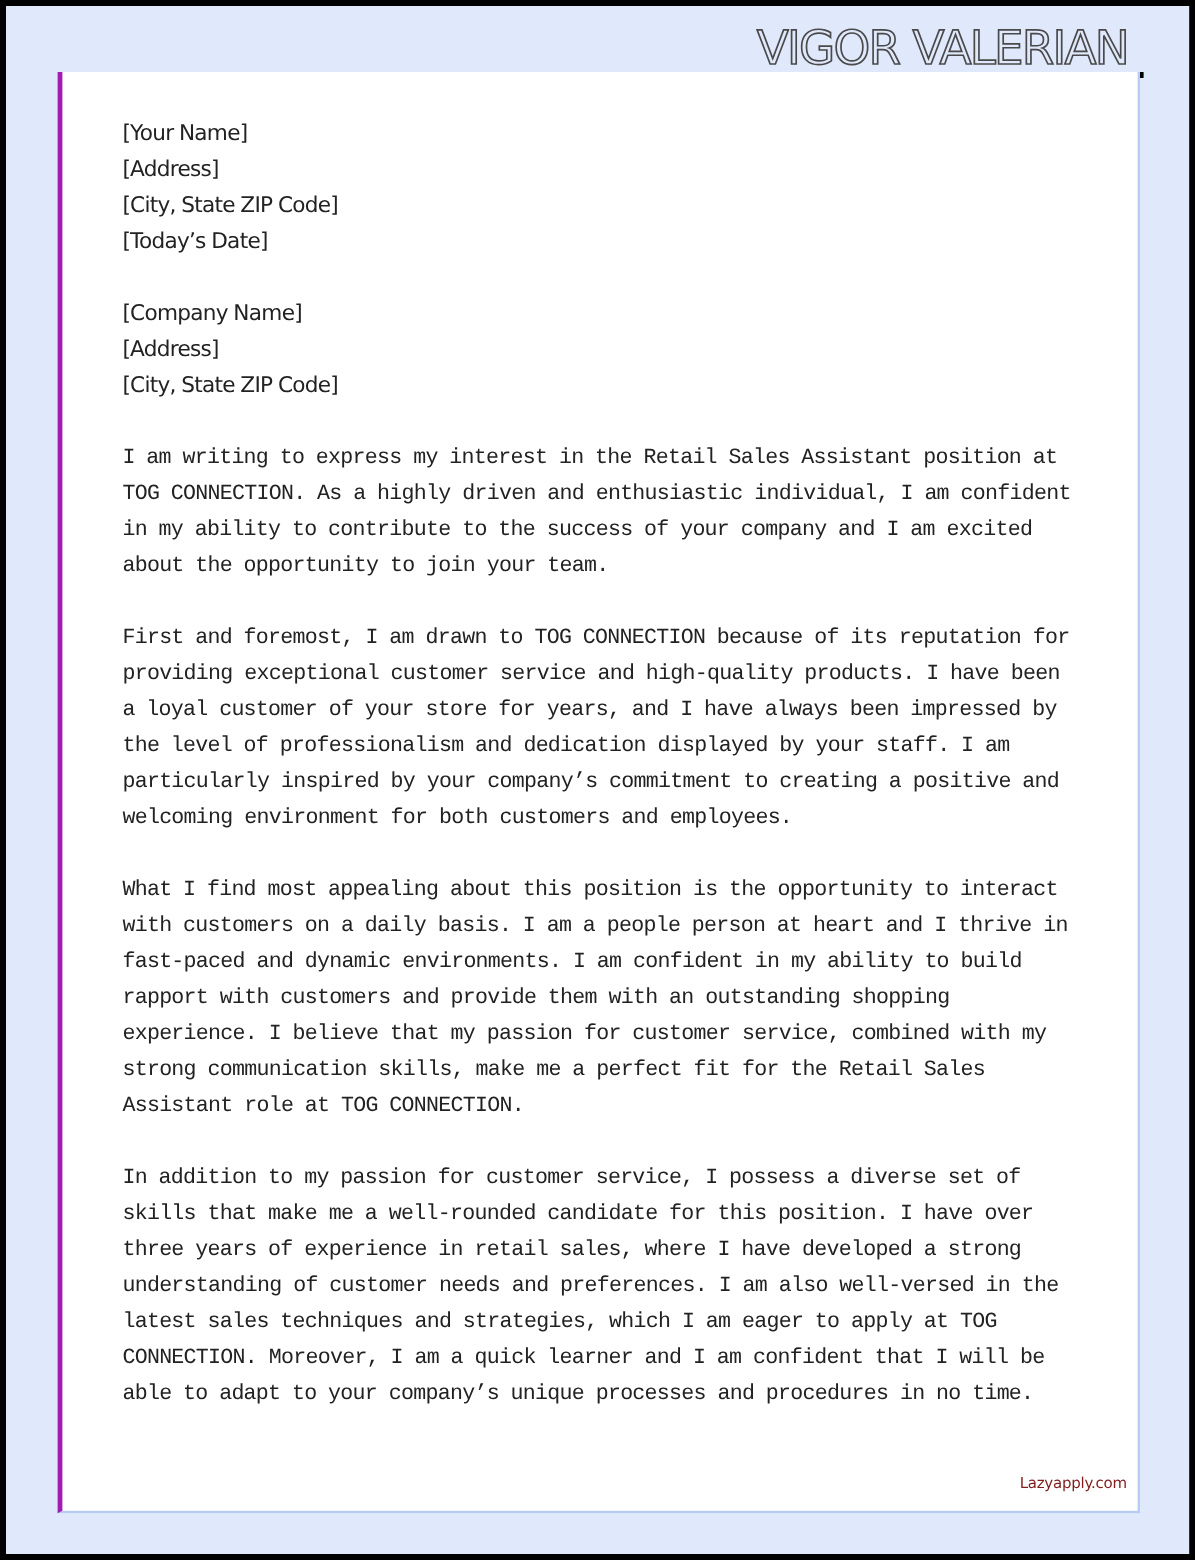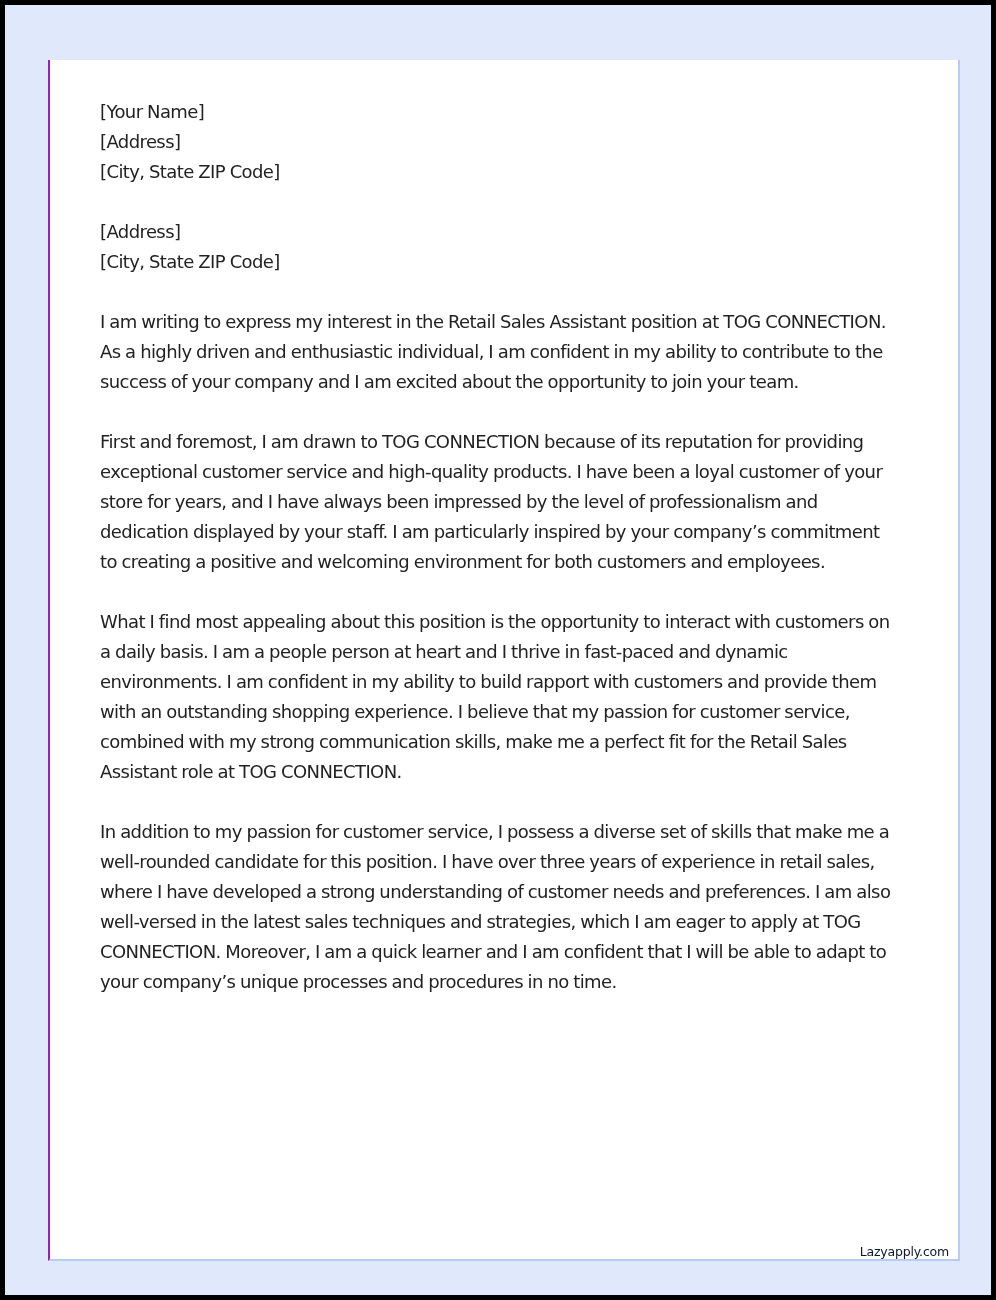--- a/index.html
+++ b/index.html
@@ -43,25 +43,24 @@
       height: 5px;
       background: #000;
     }
     .page {
       position: absolute;
       left: 48px;
       top: 60px;
       width: 896px;
       height: 1199px;
       background: #fff;
-      border-left: 2px solid #a21caf;
+      border-left: 4px solid #a21caf;
       border-right: 2px solid #b6ccf2;
       border-bottom: 2px solid #b6ccf2;
       overflow: hidden;
-      padding-left: 12px;
     }
     .content {
       position: absolute;
       left: 50px;
       top: 37px;
       width: 800px;
       font-family: "DejaVu Sans", sans-serif;
       font-size: 18px;
       line-height: 30px;
       color: #222;
@@ -71,48 +70,52 @@
     .block {
       margin: 0 0 30px 0;
     }
     .line {
       display: block;
       white-space: nowrap;
     }
     .para {
       margin: 0 16px 30px 0;
       width: 796px;
+      font-family: Liberation Mono, monospace;
     }
     .watermark {
       position: absolute;
       right: 9px;
-      bottom: 0;
+      bottom: 16px;
       font-family: "DejaVu Sans", sans-serif;
       font-size: 12.5px;
-      color: #0f172a;
+      color: #7f1d1d;
       letter-spacing: -0.2px;
       background: #fff;
       padding-left: 4px;
     }
   </style>
 </head>
 <body>
 
 <div class="frame">
+  <div class="title">VIGOR VALERIAN</div>
   <div class="topbar"></div>
 </div>
 
 <div class="page">
   <div class="content">
     <div class="block">
       <span class="line">[Your Name]</span>
       <span class="line">[Address]</span>
       <span class="line">[City, State ZIP Code]</span>
+      <span class="line">[Today’s Date]</span>
     </div>
     <div class="block">
+      <span class="line">[Company Name]</span>
       <span class="line">[Address]</span>
       <span class="line">[City, State ZIP Code]</span>
     </div>
     <p class="para">I am writing to express my interest in the Retail Sales Assistant position at TOG CONNECTION. As a highly driven and enthusiastic individual, I am confident in my ability to contribute to the success of your company and I am excited about the opportunity to join your team.</p>
     <p class="para">First and foremost, I am drawn to TOG CONNECTION because of its reputation for providing exceptional customer service and high-quality products. I have been a loyal customer of your store for years, and I have always been impressed by the level of professionalism and dedication displayed by your staff. I am particularly inspired by your company’s commitment to creating a positive and welcoming environment for both customers and employees.</p>
     <p class="para">What I find most appealing about this position is the opportunity to interact with customers on a daily basis. I am a people person at heart and I thrive in fast-paced and dynamic environments. I am confident in my ability to build rapport with customers and provide them with an outstanding shopping experience. I believe that my passion for customer service, combined with my strong communication skills, make me a perfect fit for the Retail Sales Assistant role at TOG CONNECTION.</p>
     <p class="para">In addition to my passion for customer service, I possess a diverse set of skills that make me a well-rounded candidate for this position. I have over three years of experience in retail sales, where I have developed a strong understanding of customer needs and preferences. I am also well-versed in the latest sales techniques and strategies, which I am eager to apply at TOG CONNECTION. Moreover, I am a quick learner and I am confident that I will be able to adapt to your company’s unique processes and procedures in no time.</p>
   </div>
   <div class="watermark">Lazyapply.com</div>
 </div>

